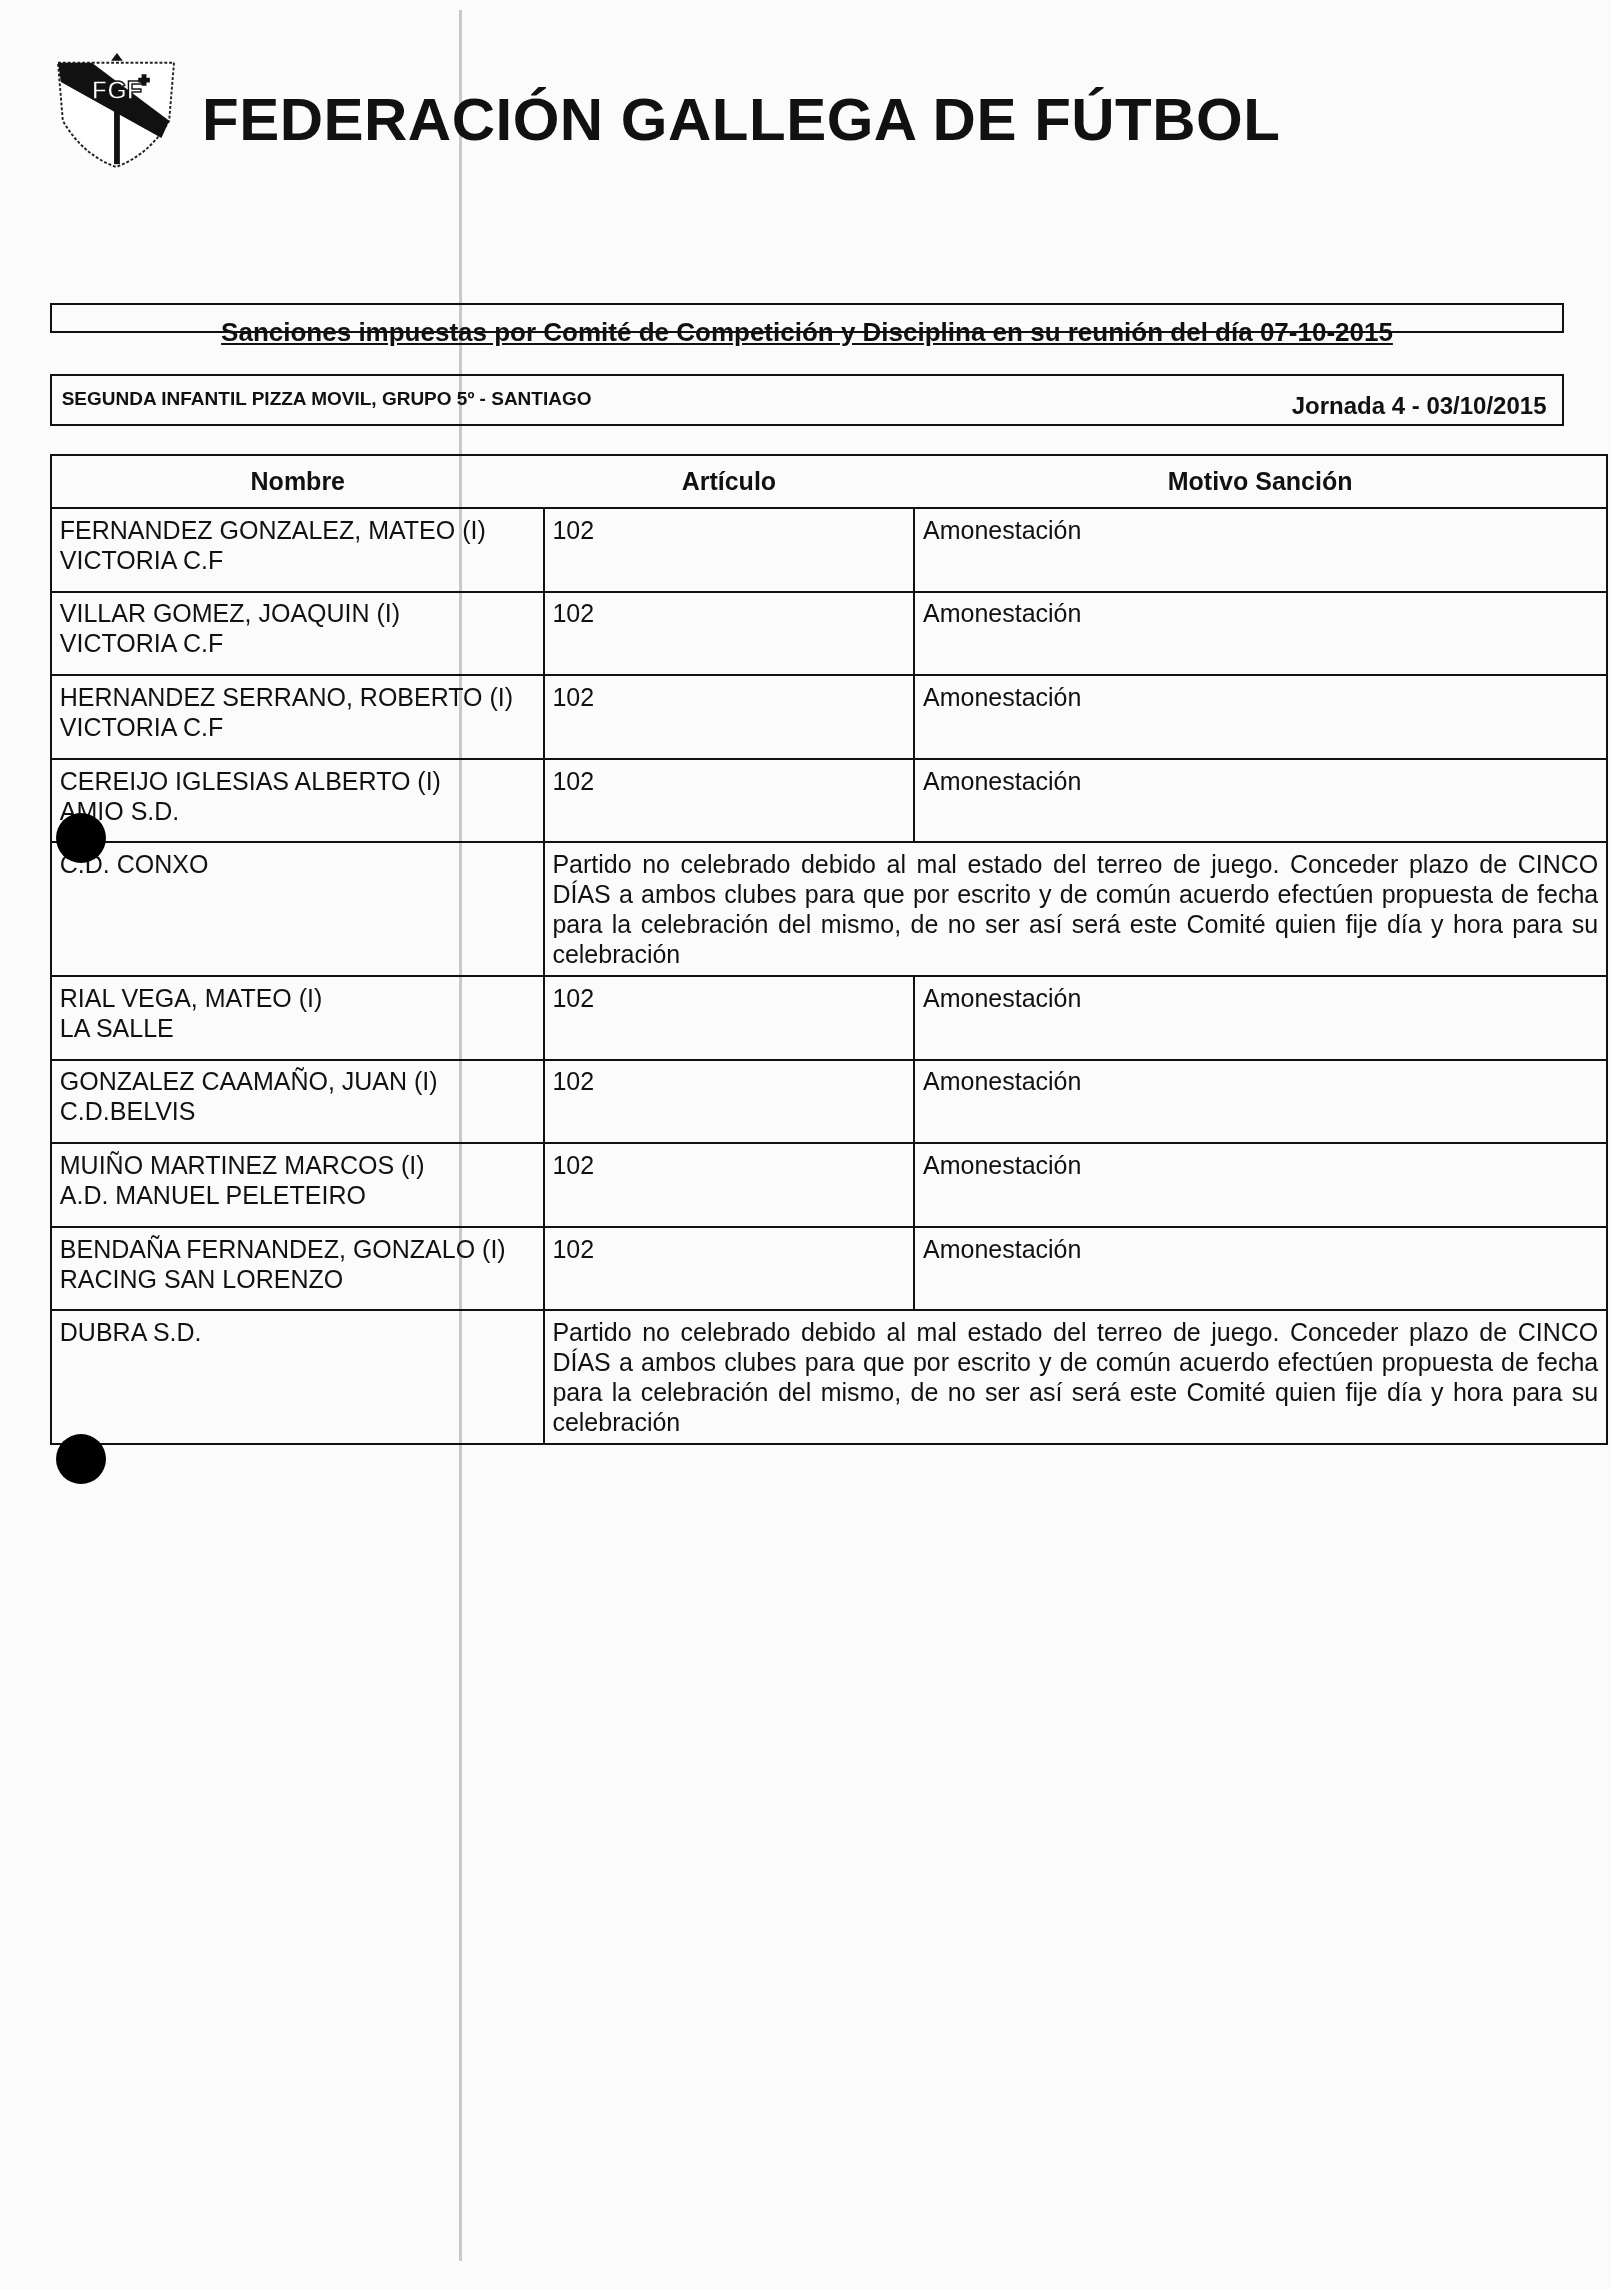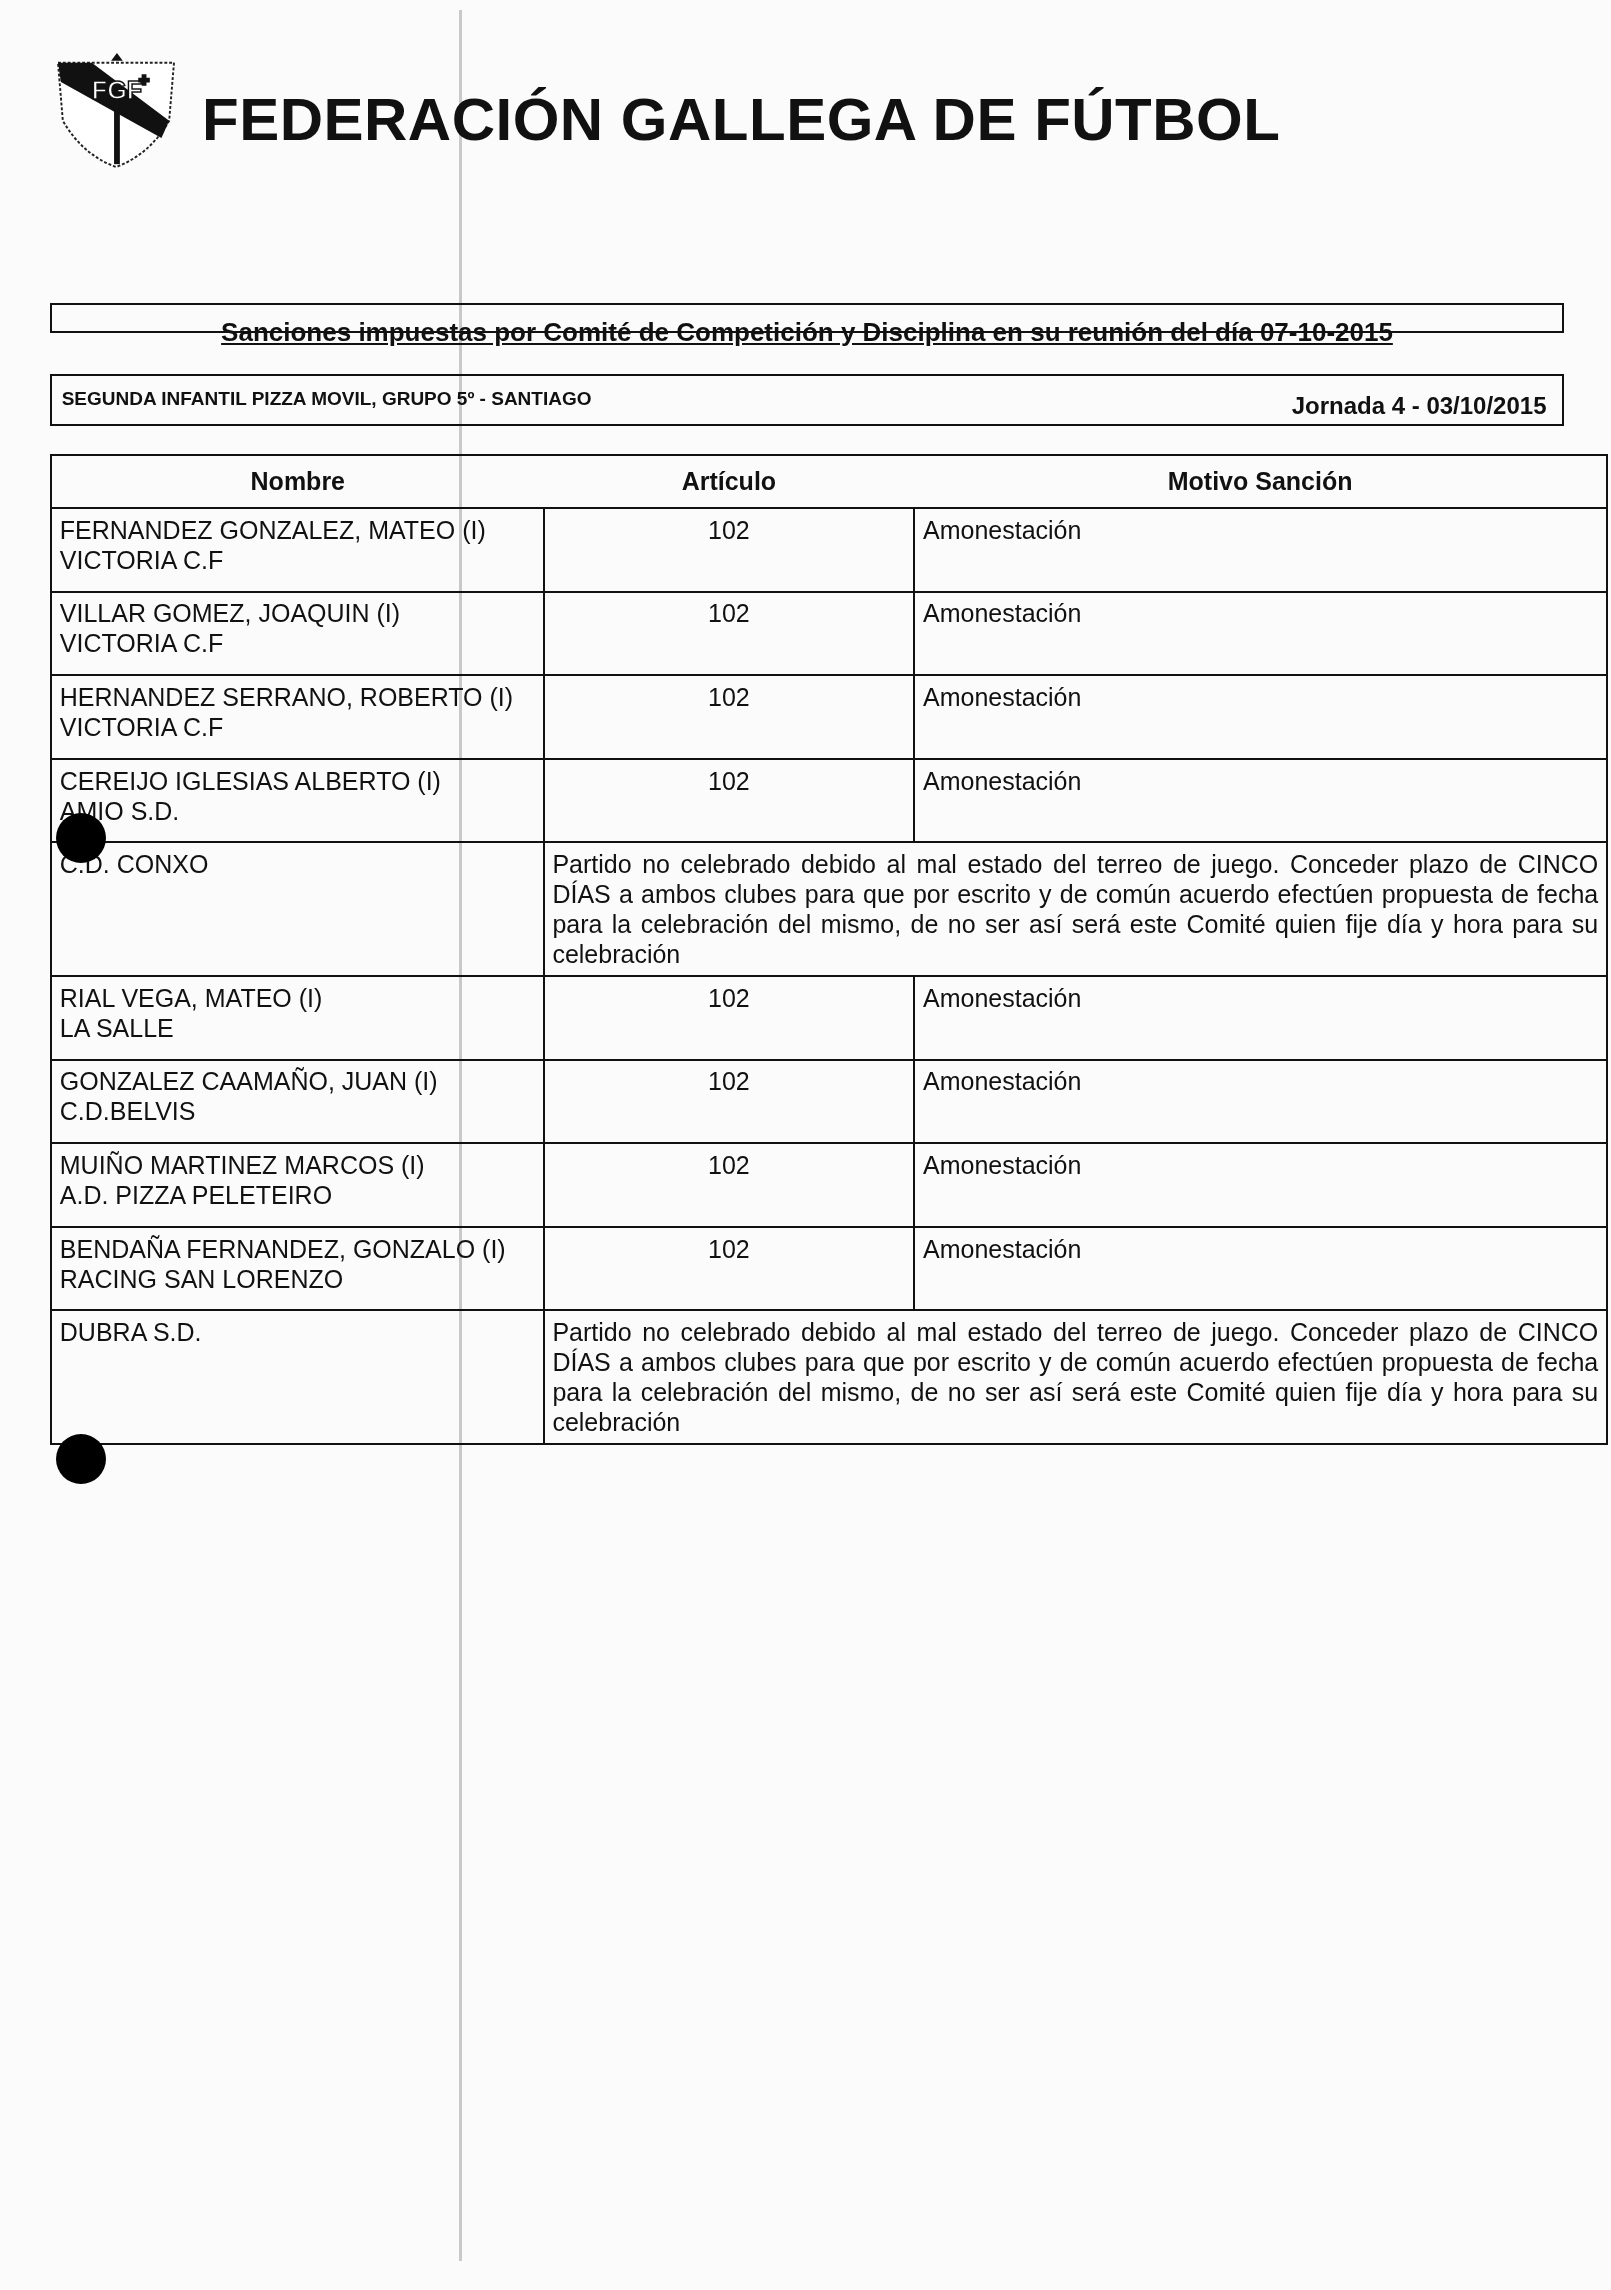--- a/index.html
+++ b/index.html
@@ -18,21 +18,21 @@
   .comp-box .right { position: absolute; right: 15.5px; top: 15.5px; font-size: 24px; font-weight: bold; }
   table.sanc {
     position: absolute; left: 50px; top: 454px; width: 1558px;
     border-collapse: collapse; font-size: 25px;
   }
   table.sanc th { font-weight: bold; font-size: 25px; height: 49px; border-top: 2.9px solid #111; border-bottom: 2.9px solid #111; }
   table.sanc th.c1 { border-left: 2.9px solid #111; }
   table.sanc th.c3 { border-right: 2.9px solid #111; }
   table.sanc td { border: 2.9px solid #111; vertical-align: top; padding: 5.8px 7.8px; height: 70px; line-height: 30px; }
   td.name { width: 475px; }
-  td.art { width: 353px; text-align: center; }
+  td.art { width: 353px; text-align: left; }
   td.motivo { }
   td.long { text-align: justify; padding: 9.7px 9.7px 5.8px 9.7px; line-height: 30px; }
   td.club-only { vertical-align: middle; }
   .hole { position: absolute; width: 50px; height: 50px; border-radius: 50%; background: #000; }
 </style>
 </head>
 <body>
 
 <div class="scan-line"></div>
 
@@ -113,21 +113,21 @@
         <td class="name">
           <div>GONZALEZ CAAMAÑO, JUAN (I)</div>
           <div>C.D.BELVIS</div>
         </td>
         <td class="art">102</td>
         <td class="motivo">Amonestación</td>
       </tr>
       <tr>
         <td class="name">
           <div>MUIÑO MARTINEZ MARCOS (I)</div>
-          <div>A.D. PIZZA PELETEIRO</div>
+          <div>A.D. MANUEL PELETEIRO</div>
         </td>
         <td class="art">102</td>
         <td class="motivo">Amonestación</td>
       </tr>
       <tr>
         <td class="name">
           <div>BENDAÑA FERNANDEZ, GONZALO (I)</div>
           <div>RACING SAN LORENZO</div>
         </td>
         <td class="art">102</td>

